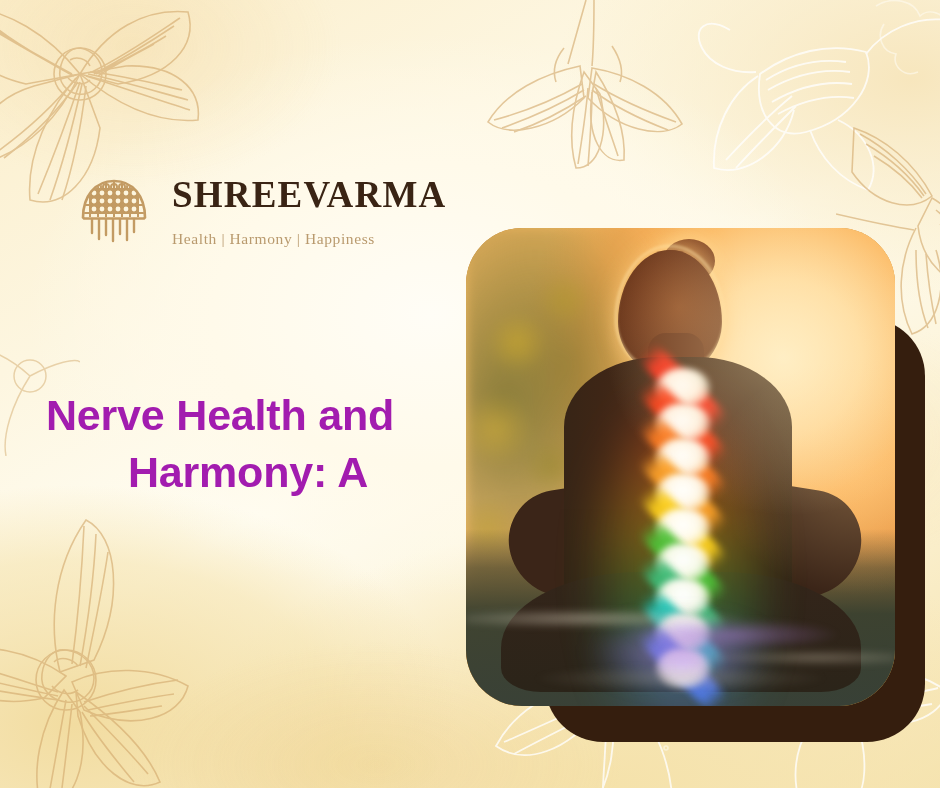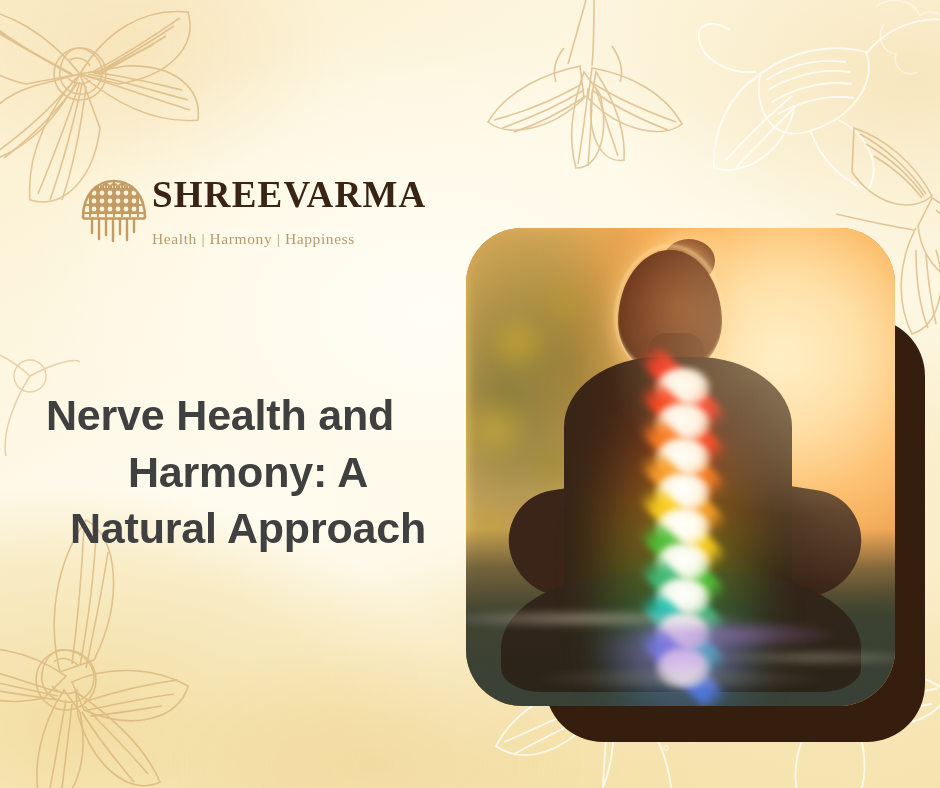--- a/index.html
+++ b/index.html
@@ -50,21 +50,21 @@
   .f-wht  { fill: none; stroke: #ffffff; stroke-width: 1.8; opacity: 0.78; }
   .f-wht2 { fill: none; stroke: #fffdf5; stroke-width: 1.6; opacity: 0.55; }
 
   
   .logo-block {
     position: absolute;
     left: 80px;
     top: 176px;
     display: flex;
     align-items: center;
-    gap: 4px;
+    gap: 24px;
   }
   .logo-mark { width: 68px; height: 70px; flex: 0 0 auto; }
   .logo-text { display: flex; flex-direction: column; }
   .brand-name {
     font-family: "Liberation Serif", serif;
     font-size: 37px;
     font-weight: 700;
     letter-spacing: 1.2px;
     color: #3a2414;
     line-height: 1.02;
@@ -82,21 +82,21 @@
 
   
   .headline {
     position: absolute;
     left: 46px;
     top: 358px;
     width: 404px;
     font-size: 43px;
     font-weight: 700;
     line-height: 1.32;
-    color: #404040;
+    color: #a21caf;
     letter-spacing: -0.2px;
   }
   .headline .hl-line { display: block; }
   .hl-1 { text-align: left; }
   .hl-2 { text-align: center; }
   .hl-3 { text-align: center; }
 
   
   .card-shadow {
     position: absolute;
@@ -463,21 +463,20 @@
     </svg>
     <div class="logo-text">
       <div class="brand-name">SHREEVARMA</div>
       <div class="brand-tagline">Health | Harmony | Happiness</div>
     </div>
   </div>
 
   <h1 class="headline">
     <span class="hl-line hl-1">Nerve Health and</span>
     <span class="hl-line hl-2">Harmony: A</span>
-    <span class="hl-line hl-3">Natural Approach</span>
   </h1>
 
   <div class="card-shadow"></div>
 
   <div class="photo-card">
     <div class="ph-layer ph-sky"></div>
     <div class="ph-layer ph-foliage"></div>
     <div class="ph-layer ph-ground"></div>
 
     <div class="sil sil-bun"></div>

